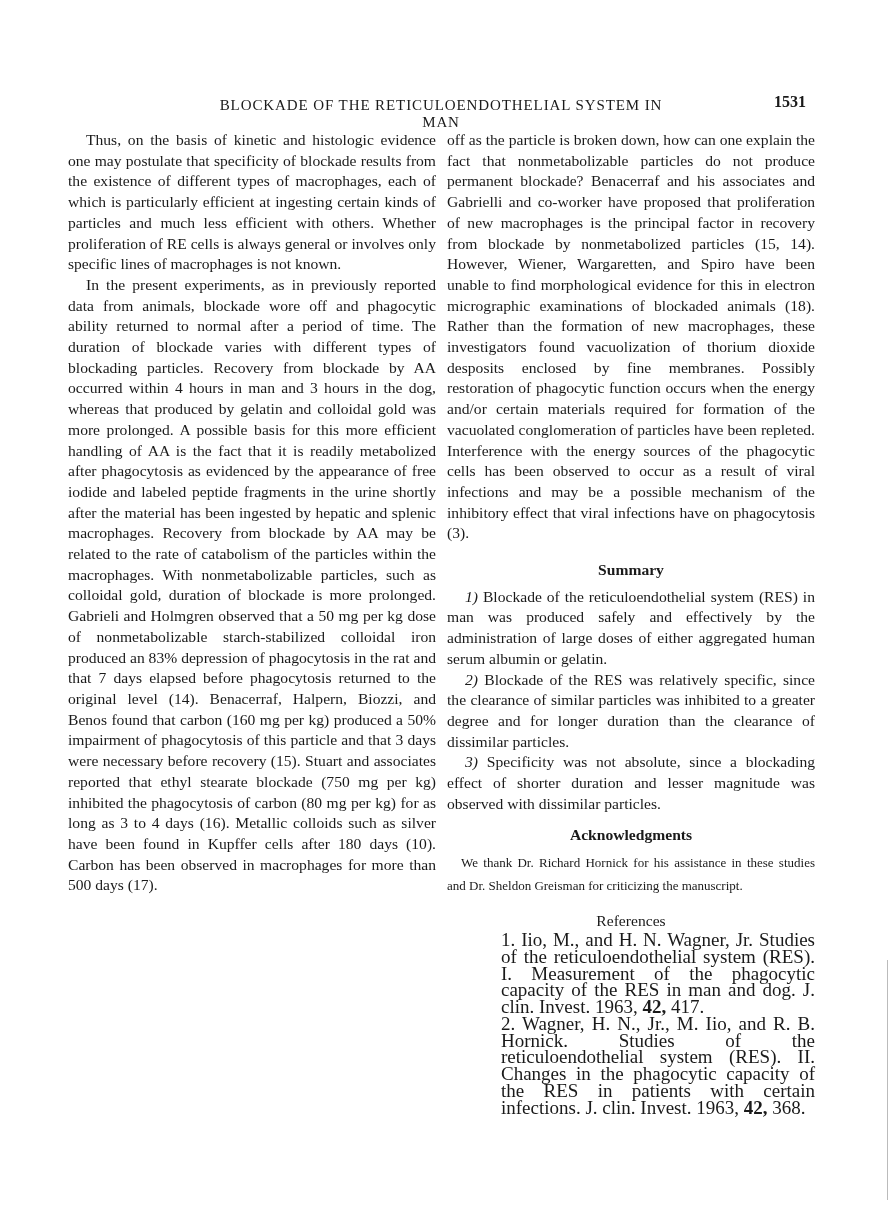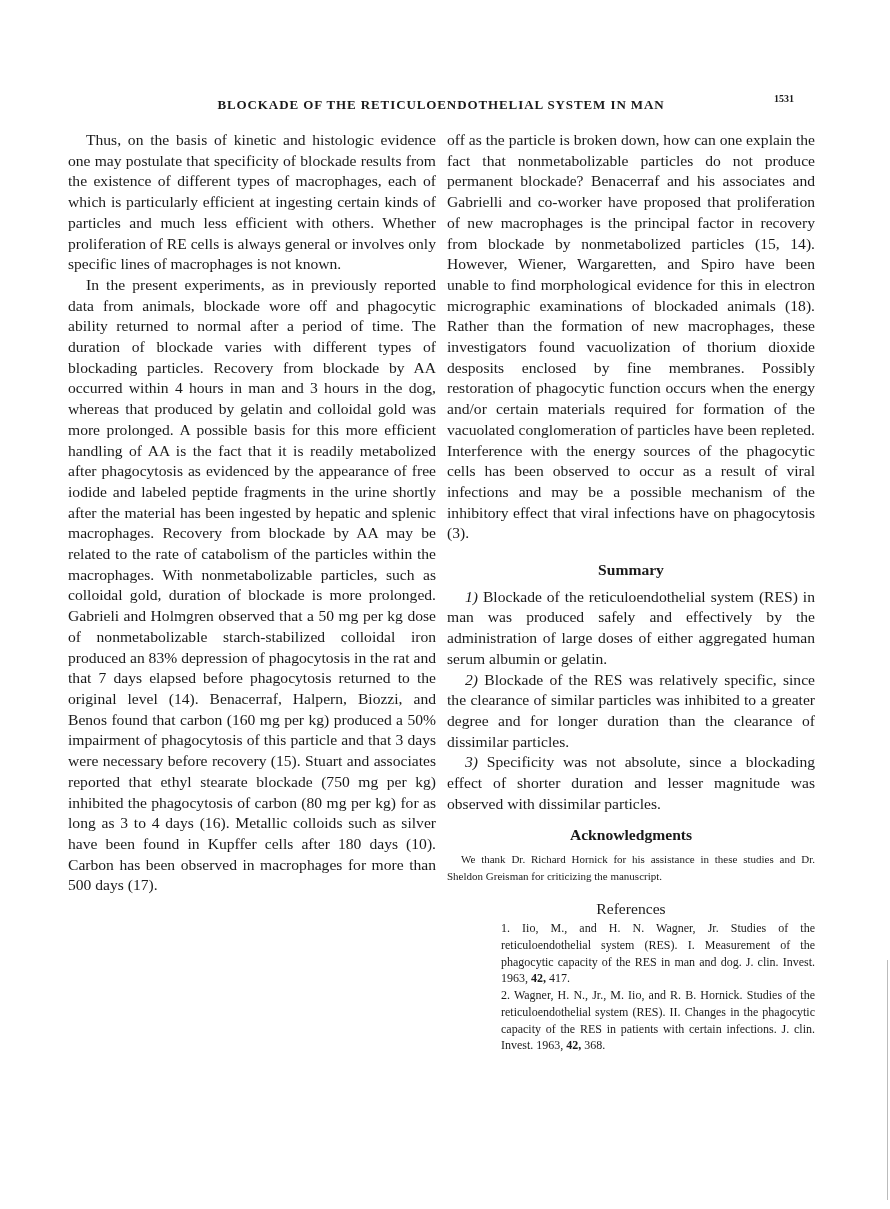--- a/index.html
+++ b/index.html
@@ -3,44 +3,44 @@
 <meta charset="utf-8">
 <style>
   html, body { margin: 0; padding: 0; background: #ffffff; }
   body {
     width: 890px; height: 1209px; position: relative; overflow: hidden;
     font-family: "Liberation Serif", "DejaVu Serif", serif;
     color: #1a1a1a;
   }
   .running-head {
     position: absolute; top: 97px; left: 210px; width: 462px;
-    font-size: 13px; letter-spacing: 0.9px; text-align: center; font-weight: bold;
+    font-size: 15px; letter-spacing: 0.9px; text-align: center;
   }
   .page-number {
     position: absolute; top: 93px; left: 774px;
-    font-size: 10px; font-weight: bold;
+    font-size: 16px; font-weight: bold;
   }
   .col {
     position: absolute; top: 130px; width: 368px;
     font-size: 15.6px; line-height: 20.7px;
   }
   .col-left { left: 68px; }
   .col-right { left: 447px; }
   .col p { margin: 0; text-align: justify; text-indent: 0; }
   .col p.indent { text-indent: 18px; }
   .col p.cont { text-indent: 0; }
   .section-heading {
     text-align: center; font-weight: bold; font-size: 15.6px;
     margin: 16px 0 6px 0;
   }
   .ack-heading { margin-top: 10px; }
-  .ack-text { font-size: 11px; line-height: 17px; text-indent: 14px !important; }
+  .ack-text { font-size: 13px; line-height: 23px; text-indent: 14px !important; }
   .refs-heading { font-weight: normal; margin-top: 14px; margin-bottom: 0; }
   .ref {
-    font-size: 12px; line-height: 16.8px; text-align: justify;
+    font-size: 19px; line-height: 16.8px; text-align: justify;
     padding-left: 54px; text-indent: -36px; margin: 0;
   }
   .ref .vol { font-weight: bold; }
   .summary-item .num { font-style: italic; }
   .edge-mark {
     position: absolute; left: 887px; width: 1px; background: #bbbbbb;
   }
 </style>
 </head>
 <body>

